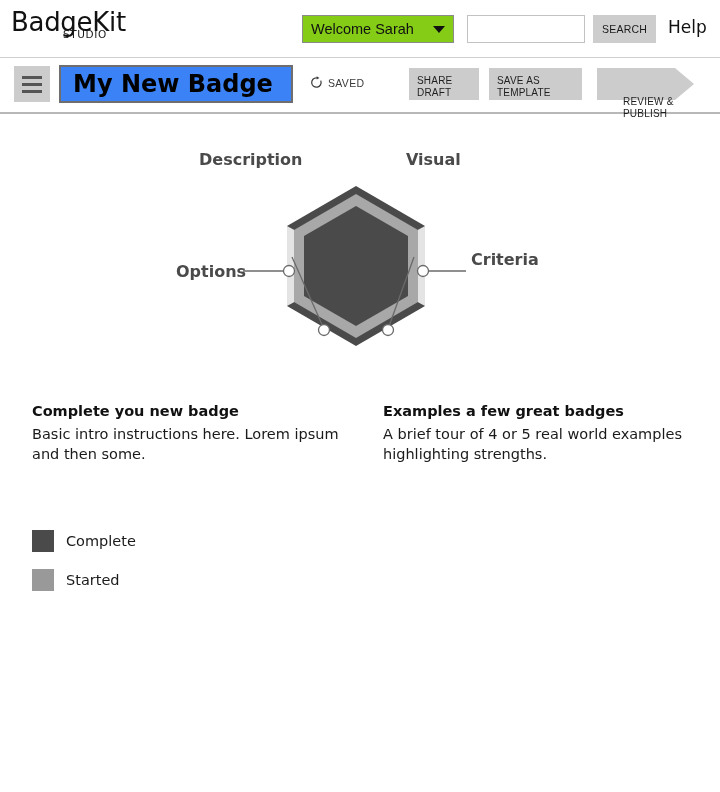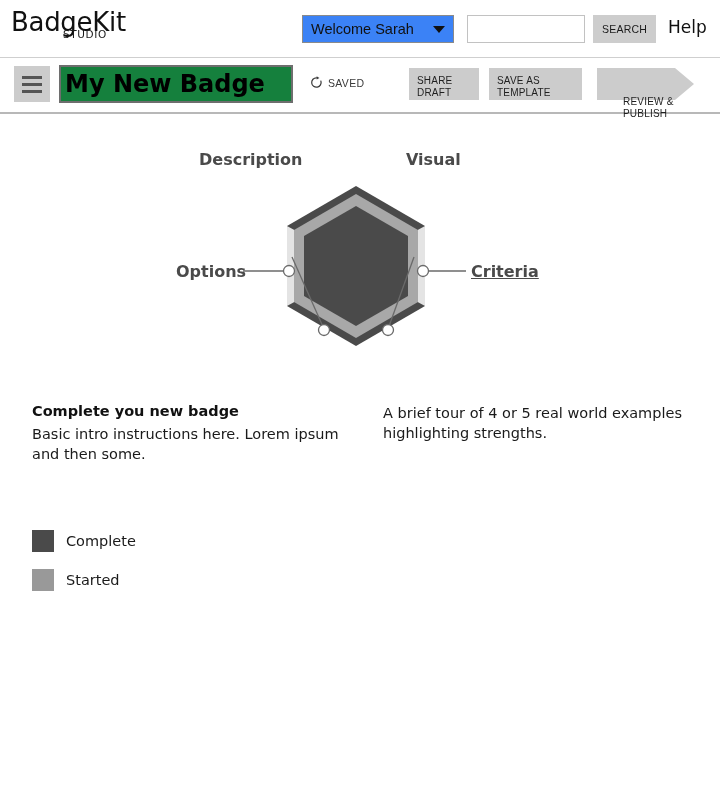--- a/index.html
+++ b/index.html
@@ -47,21 +47,21 @@
     font-family: "DejaVu Sans", sans-serif;
   }
 
   .welcome-select {
     position: absolute;
     left: 302px;
     top: 15px;
     width: 152px;
     height: 28px;
     border: 1px solid #8a8a8a;
-    background: #3b82f6;
+    background: #84cc16;
     display: flex;
     align-items: center;
     padding: 0 8px;
     cursor: pointer;
   }
   .welcome-label {
     font-size: 14.5px;
     color: #111111;
     white-space: nowrap;
   }
@@ -139,26 +139,26 @@
   .menu-btn .bar:nth-child(2) { top: 17px; }
   .menu-btn .bar:nth-child(3) { top: 24px; }
 
   .badge-title-input {
     position: absolute;
     left: 59px;
     top: 65px;
     width: 234px;
     height: 38px;
     border: 2px solid #6e6e6e;
-    background: #15803d;
+    background: #3b82f6;
     font-family: "DejaVu Sans", sans-serif;
     font-size: 24px;
     font-weight: bold;
     color: #000000;
-    padding: 0 4px;
+    padding: 0 12px;
     outline: none;
   }
 
   .saved-status {
     position: absolute;
     left: 310px;
     top: 76px;
     display: flex;
     align-items: flex-end;
     gap: 5px;
@@ -220,21 +220,21 @@
     font-family: "DejaVu Sans", sans-serif;
     font-size: 16px;
     font-weight: bold;
     color: #4a4a4a;
     white-space: nowrap;
     cursor: pointer;
   }
   .lbl-description { left: 199px; top: 32px; }
   .lbl-visual      { left: 406px; top: 32px; }
   .lbl-options     { left: 176px; top: 144px; }
-  .lbl-criteria    { left: 471px; top: 144px; text-decoration: underline; }
+  .lbl-criteria    { left: 471px; top: 132px; }
 
   
   .col {
     position: absolute;
     top: 403px;
   }
   .col-left  { left: 32px; width: 330px; }
   .col-right { left: 383px; width: 330px; }
   .col h3 {
     margin: 0 0 5px 0;
@@ -356,20 +356,21 @@
   <span class="hex-label lbl-criteria">Criteria</span>
 </div>
 
 <div class="col col-left">
   <h3>Complete you new badge</h3>
   <p>Basic intro instructions here.
 Lorem ipsum and then some.</p>
 </div>
 
 <div class="col col-right">
+  <h3>Examples a few great badges</h3>
   <p>A brief tour of 4 or 5 real world
 examples highlighting strengths.</p>
 </div>
 
 <div class="legend">
   <div class="legend-row">
     <span class="legend-swatch" style="background: rgb(74, 74, 74);"></span>
     <span class="legend-label">Complete</span>
   </div>
   <div class="legend-row">

